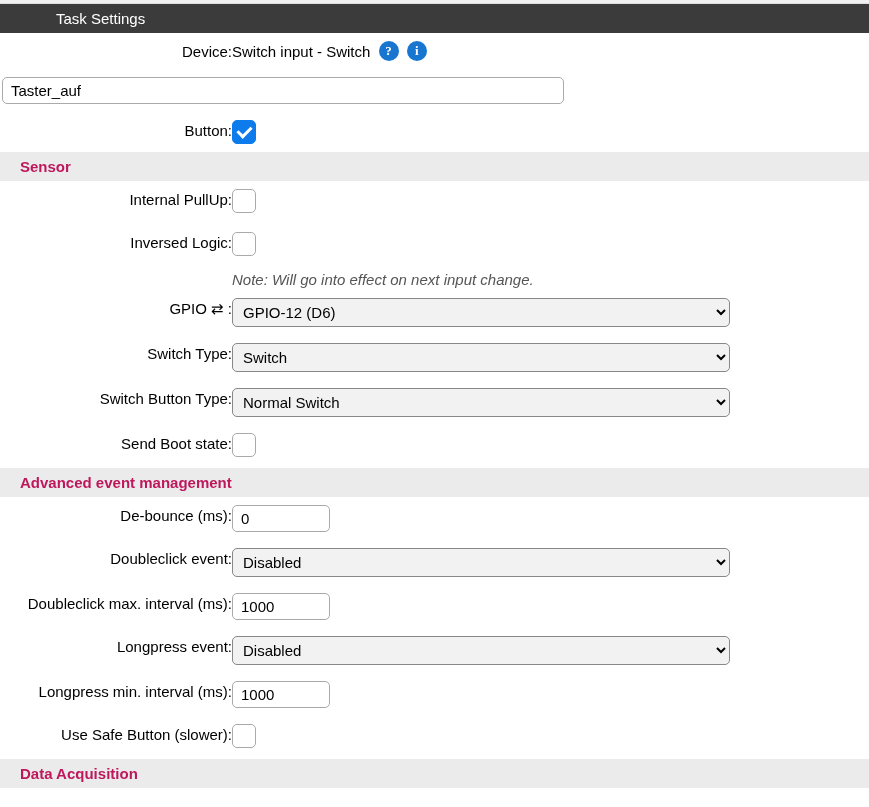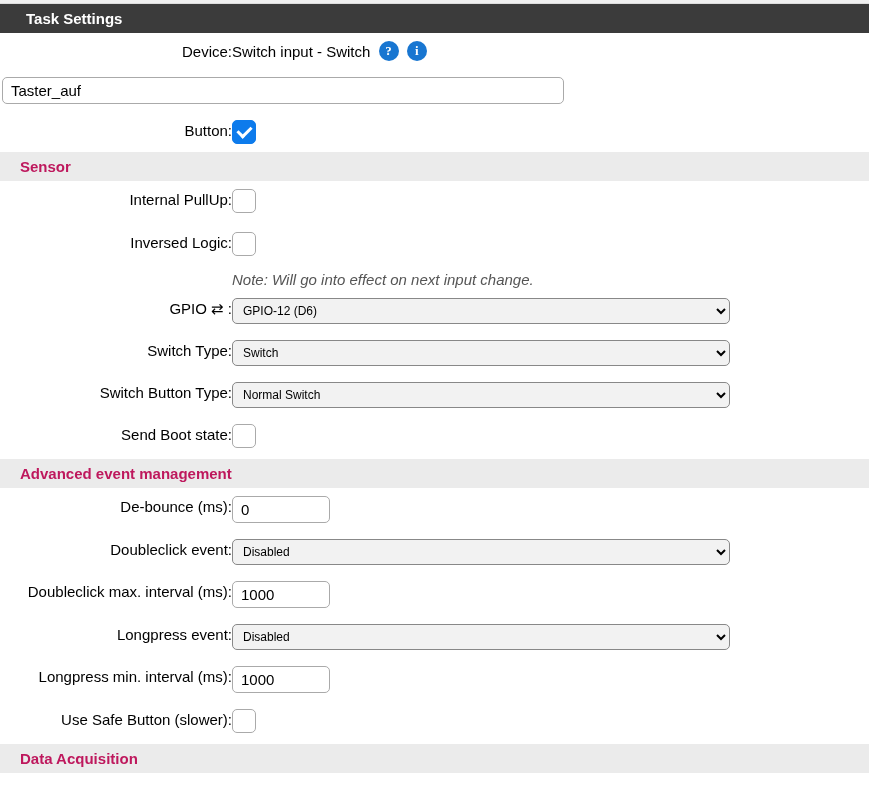--- a/index.html
+++ b/index.html
@@ -10,22 +10,22 @@
 body {
   font-family: Arial, Helvetica, sans-serif;
   font-size: 15px;
   color: #000;
   background: #fff;
   width: 869px;
 }
 .header-bar {
   background: #3b3b3b;
   color: #fff;
-  font-weight: bold;
-  padding: 6px 10px 6px 26px;
+  font-weight: normal;
+  padding: 6px 10px 6px 56px;
   font-size: 15px;
 }
 .section-bar {
   background: #ebebeb;
   color: #be185d;
   font-weight: bold;
   padding: 6px 20px;
   font-size: 15px;
 }
 .row {
@@ -93,21 +93,21 @@
   content: "";
   width: 6px;
   height: 11px;
   border: solid #fff;
   border-width: 0 3px 3px 0;
   transform: rotate(45deg) translate(-1px,-1px);
 }
 select {
   width: 498px;
   padding: 4px 6px;
-  font-size: 12px;
+  font-size: 15px;
   border: 1px solid #888;
   border-radius: 5px;
   background: #f2f2f2;
 }
 .note {
   font-style: italic;
   color: #555;
   margin-top: 12px;
 }
 .tabbar {

